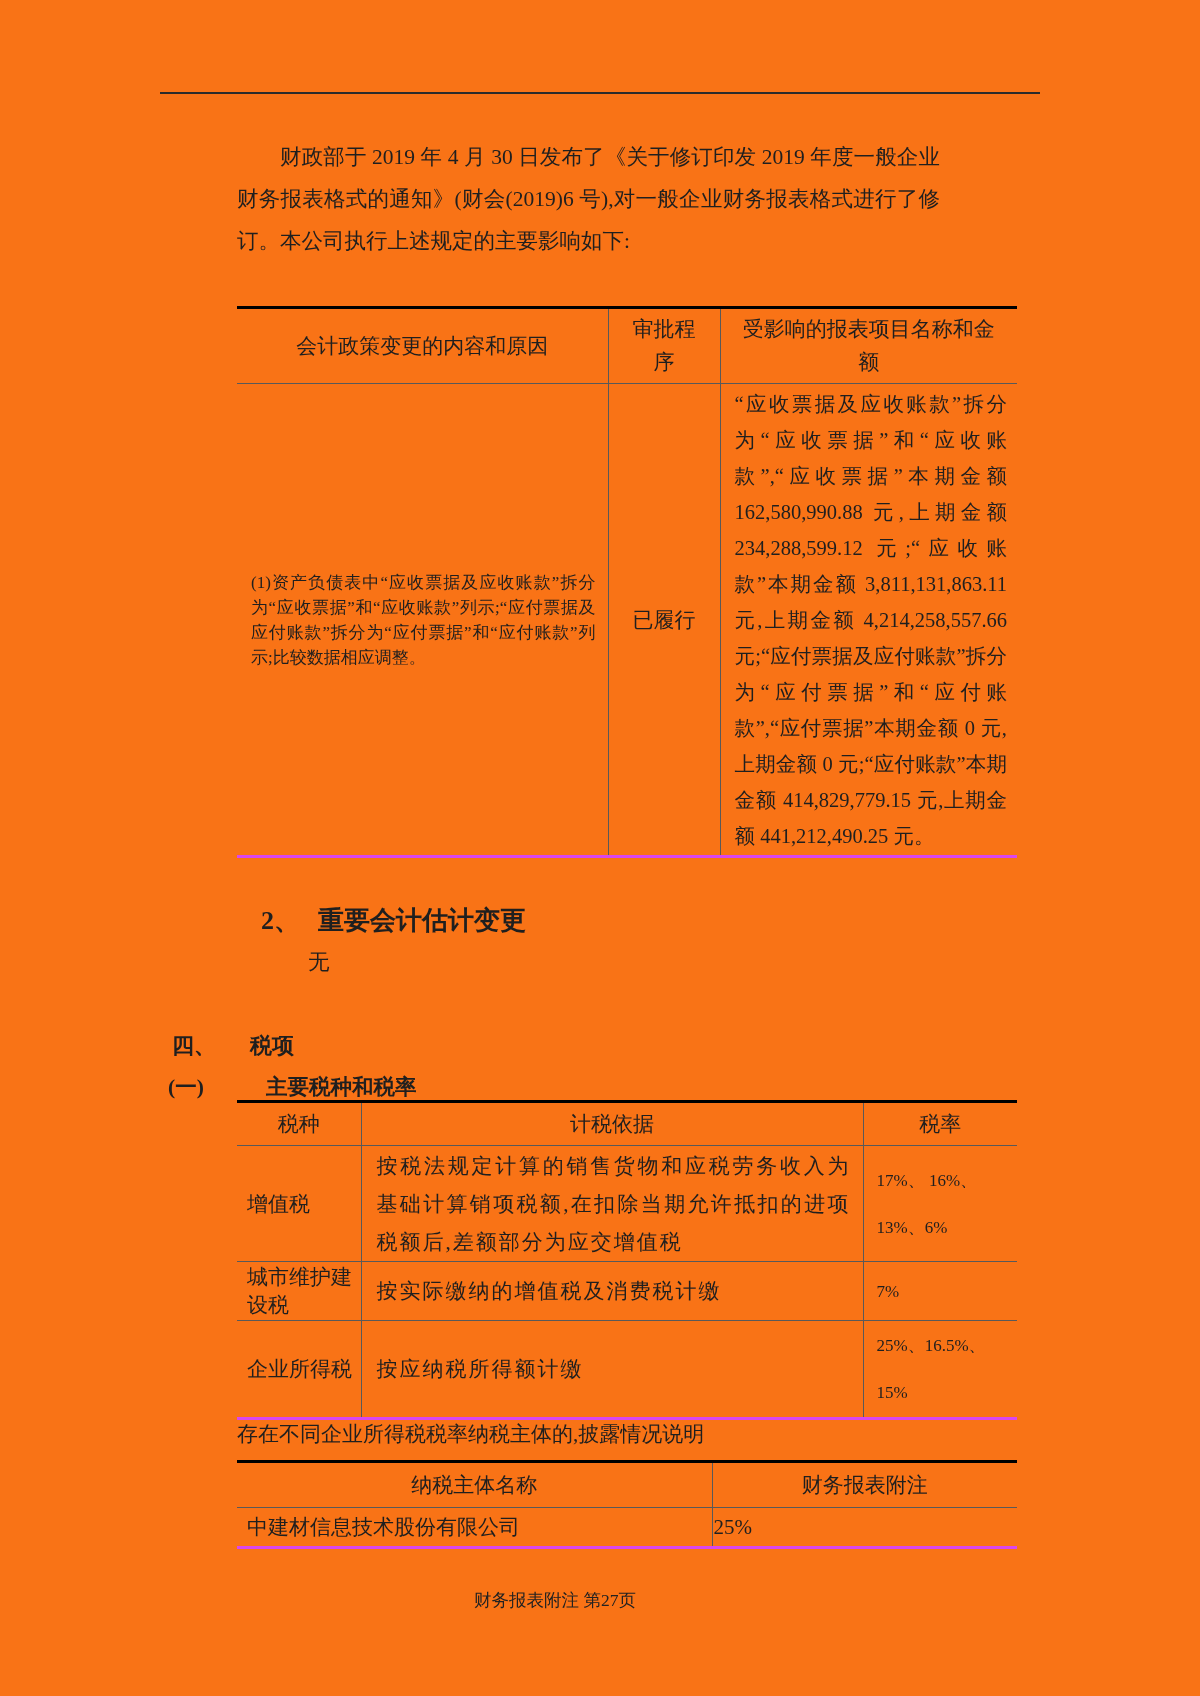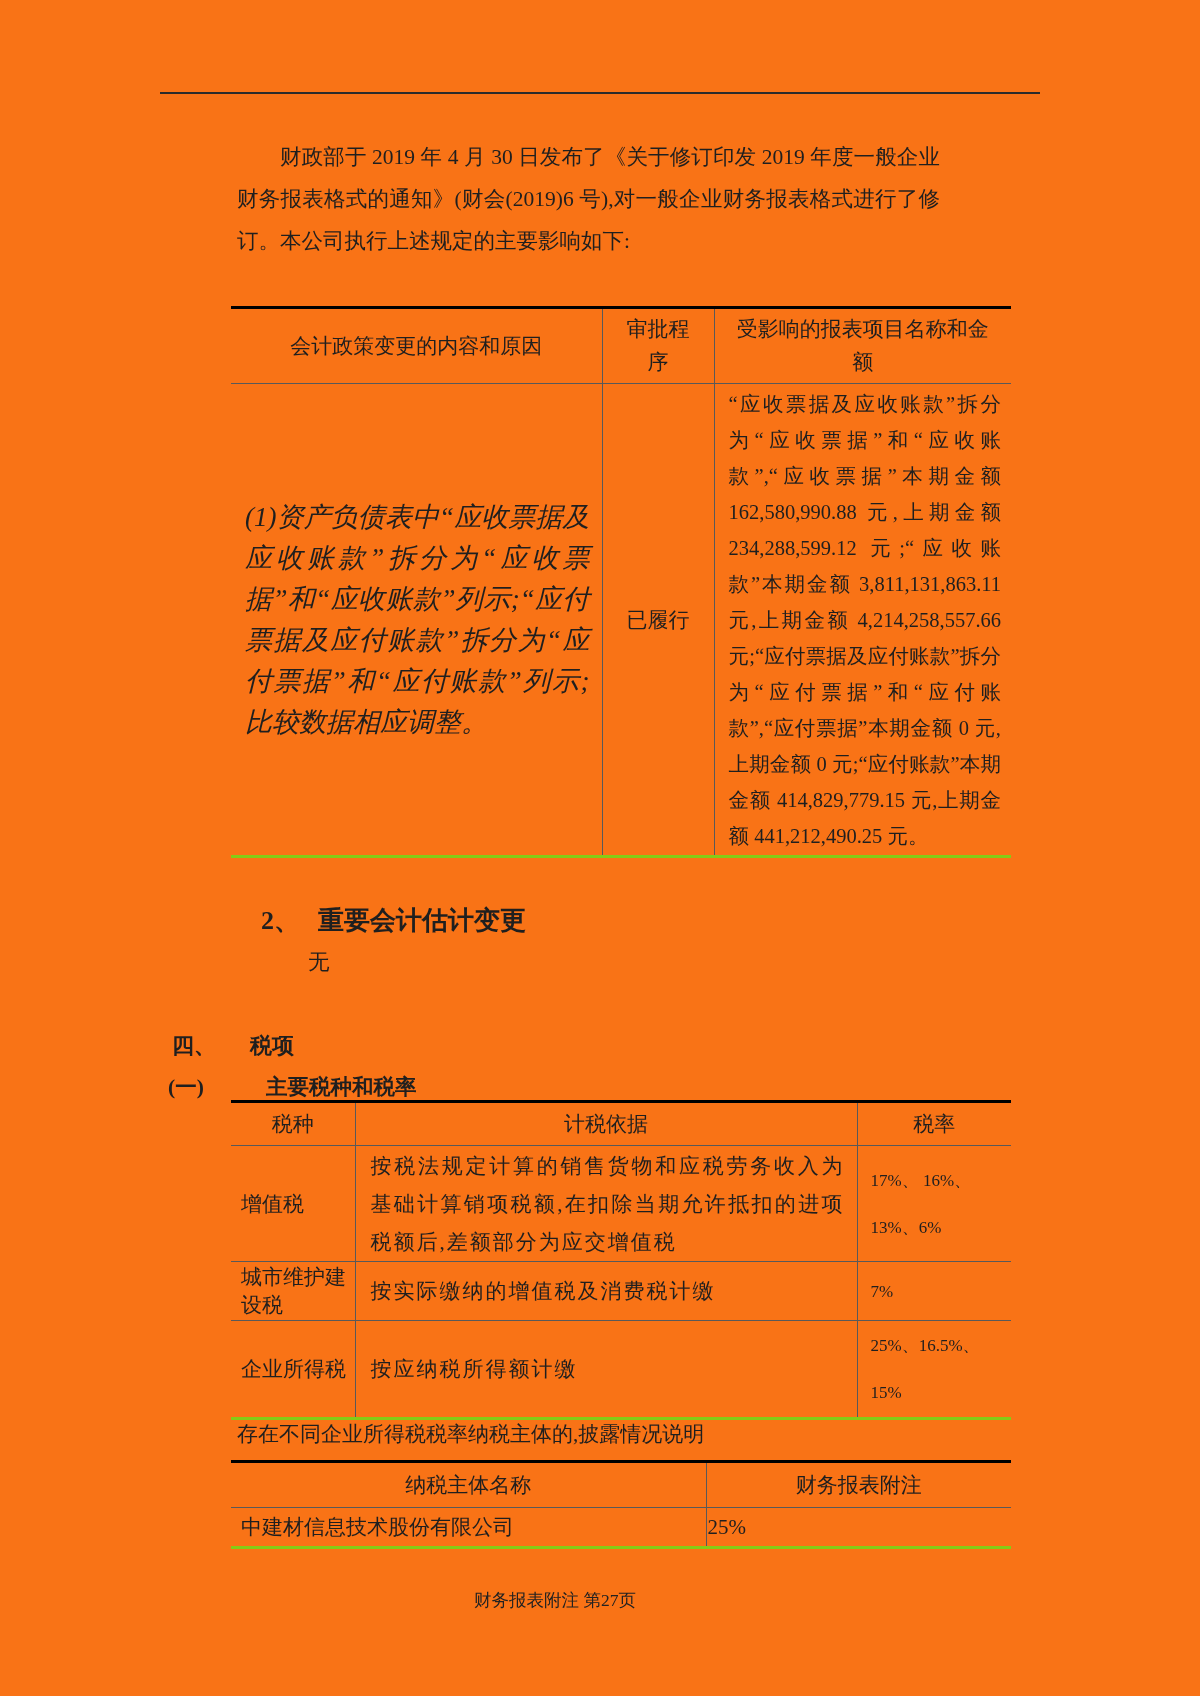--- a/index.html
+++ b/index.html
@@ -18,38 +18,38 @@
     border-top:2px solid #2b2b2b;
   }
   .intro{
     left:237px;top:136px;width:703px;
     font-size:21.5px;line-height:42px;
     text-indent:43px;
     text-align:justify;text-justify:inter-ideograph;
   }
   table{border-collapse:collapse;table-layout:fixed;}
   .doc-table{
-    position:absolute;left:231px;width:780px;
-    border-top:3px solid #000;border-bottom:3px solid #84cc16;
+    position:absolute;left:237px;width:780px;
+    border-top:3px solid #000;border-bottom:3px solid #d946ef;
   }
   .doc-table th{
     font-weight:normal;text-align:center;vertical-align:middle;
     font-size:21px;line-height:33px;
     border-bottom:1px solid #595959;
     padding:4px 16px;
   }
   .doc-table td{border-bottom:none;}
   .vline{border-left:1px solid #595959;}
   
   #policy-table{top:306px;}
   td.policy-content{
     height:470px;vertical-align:middle;
     padding:0 12px 0 14px;
-    font-size:27px;line-height:41px;
-    text-align:justify;text-justify:inter-ideograph;font-style:italic;
+    font-size:17px;line-height:25px;
+    text-align:justify;text-justify:inter-ideograph;
   }
   td.policy-approval{
     text-align:center;vertical-align:middle;font-size:21px;
   }
   td.policy-impact{
     vertical-align:top;
     padding:2px 10px 1px 14px;
     font-size:20.5px;line-height:36px;
     text-align:justify;text-justify:inter-ideograph;
   }

